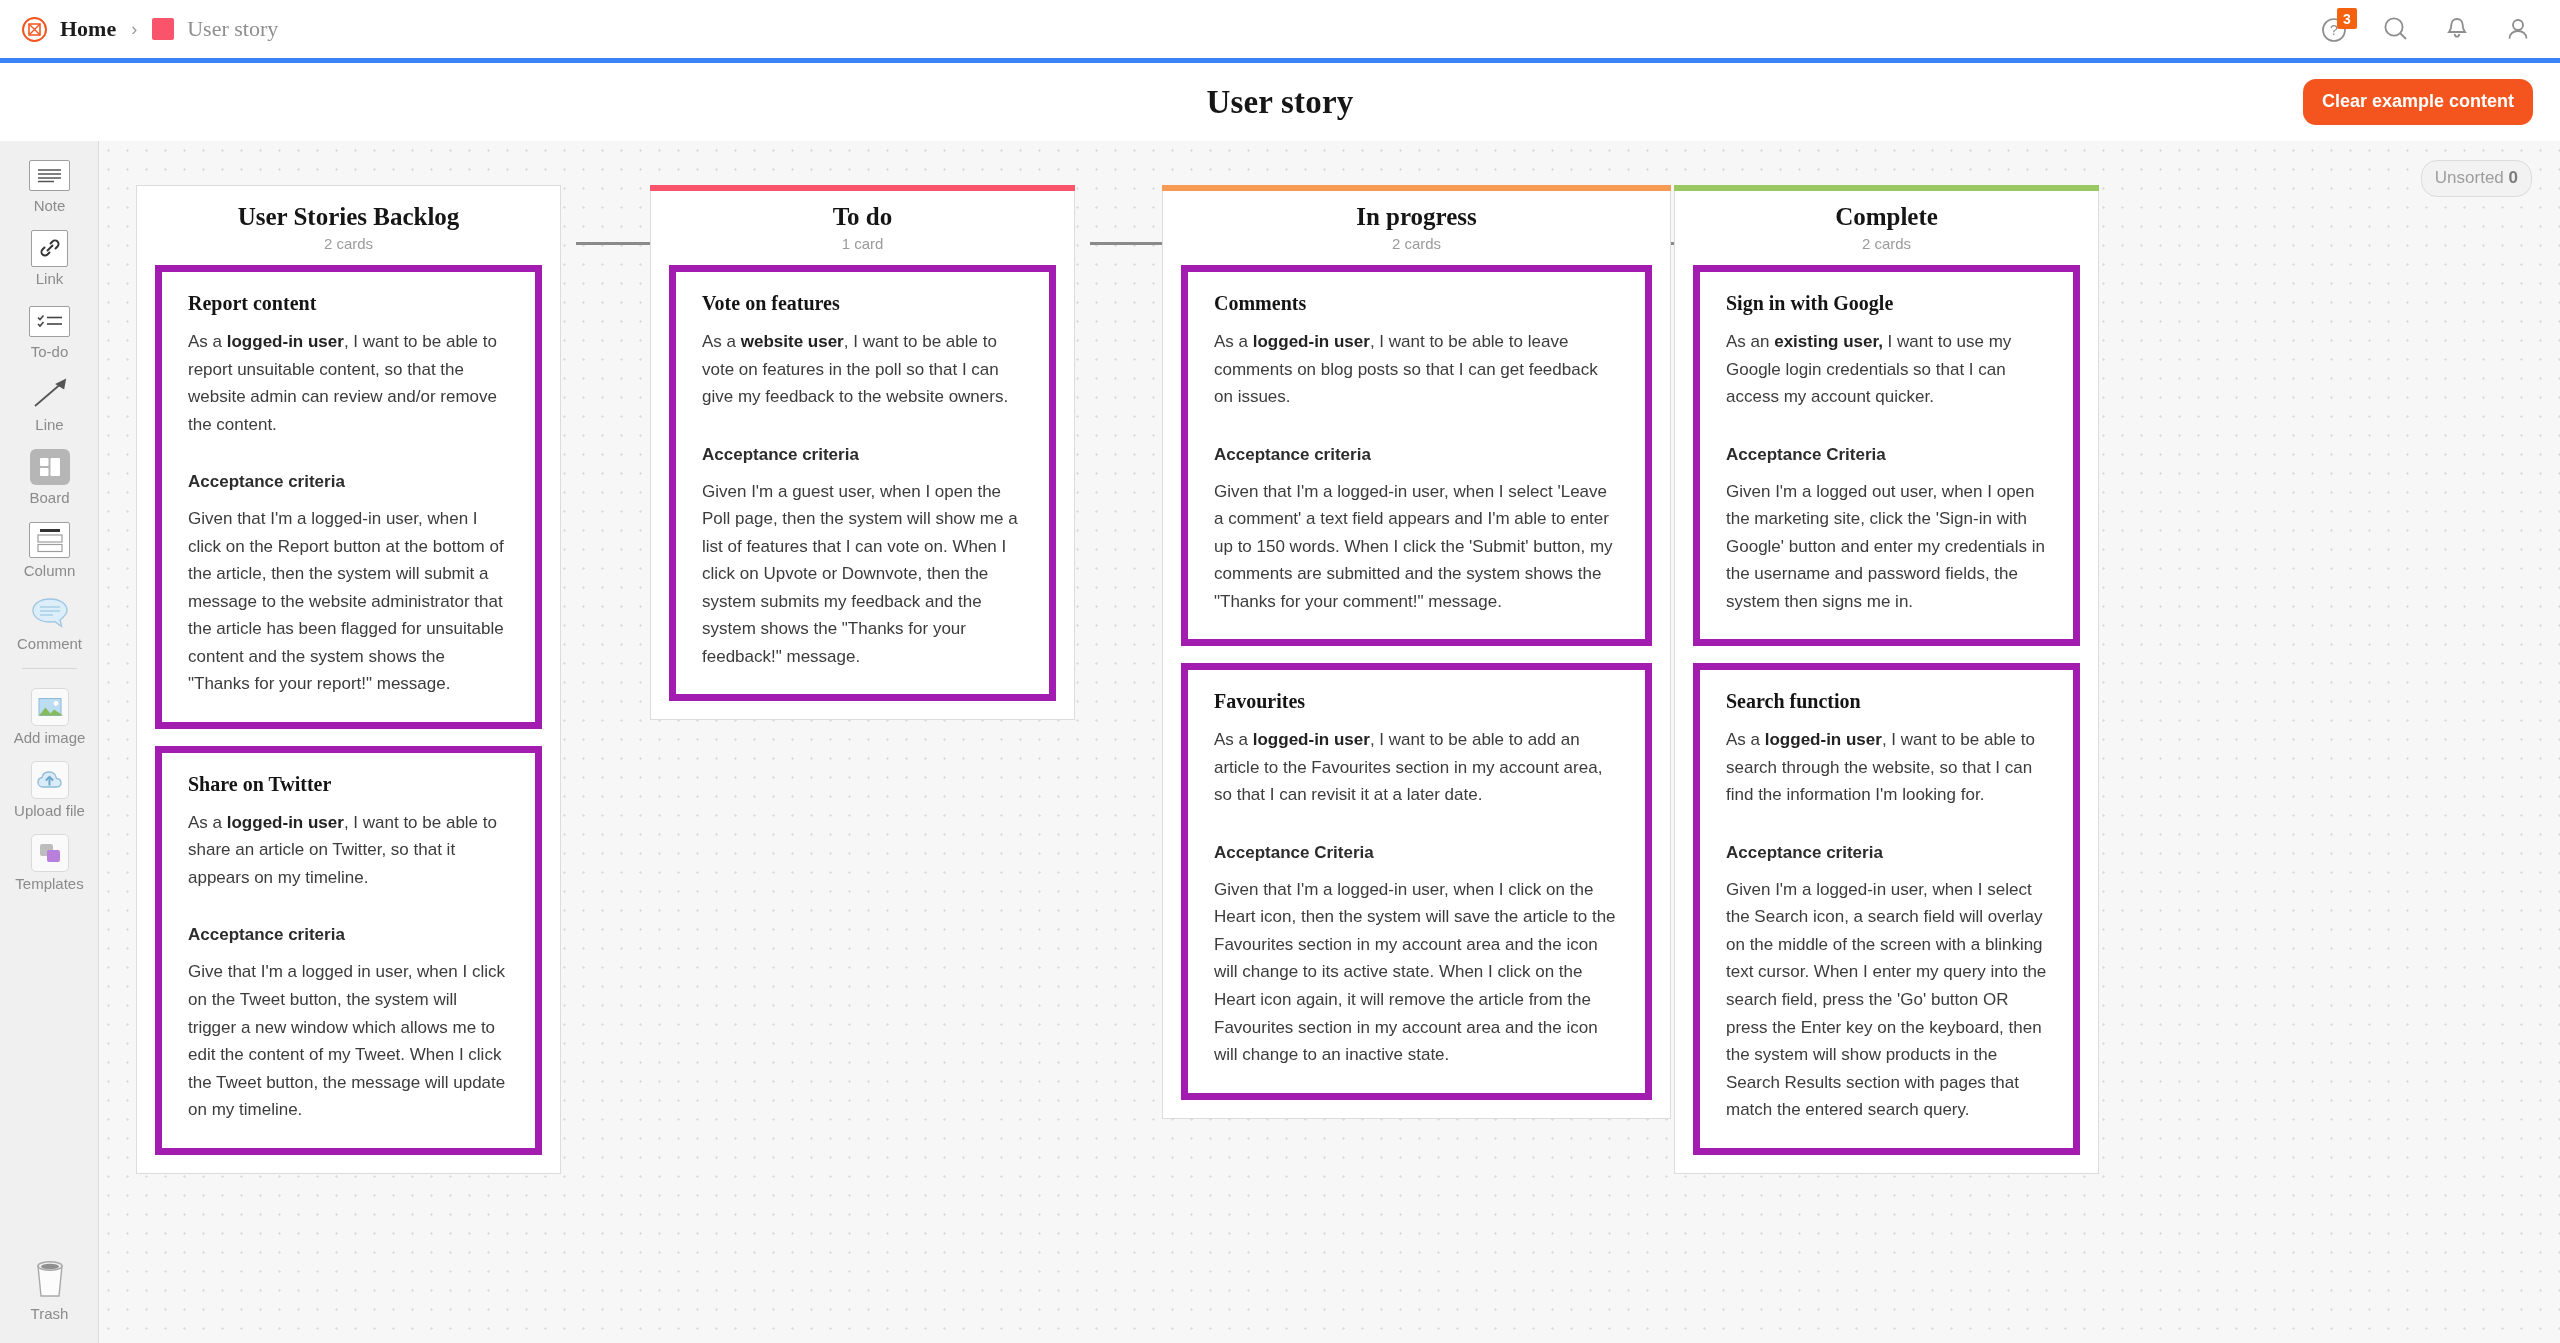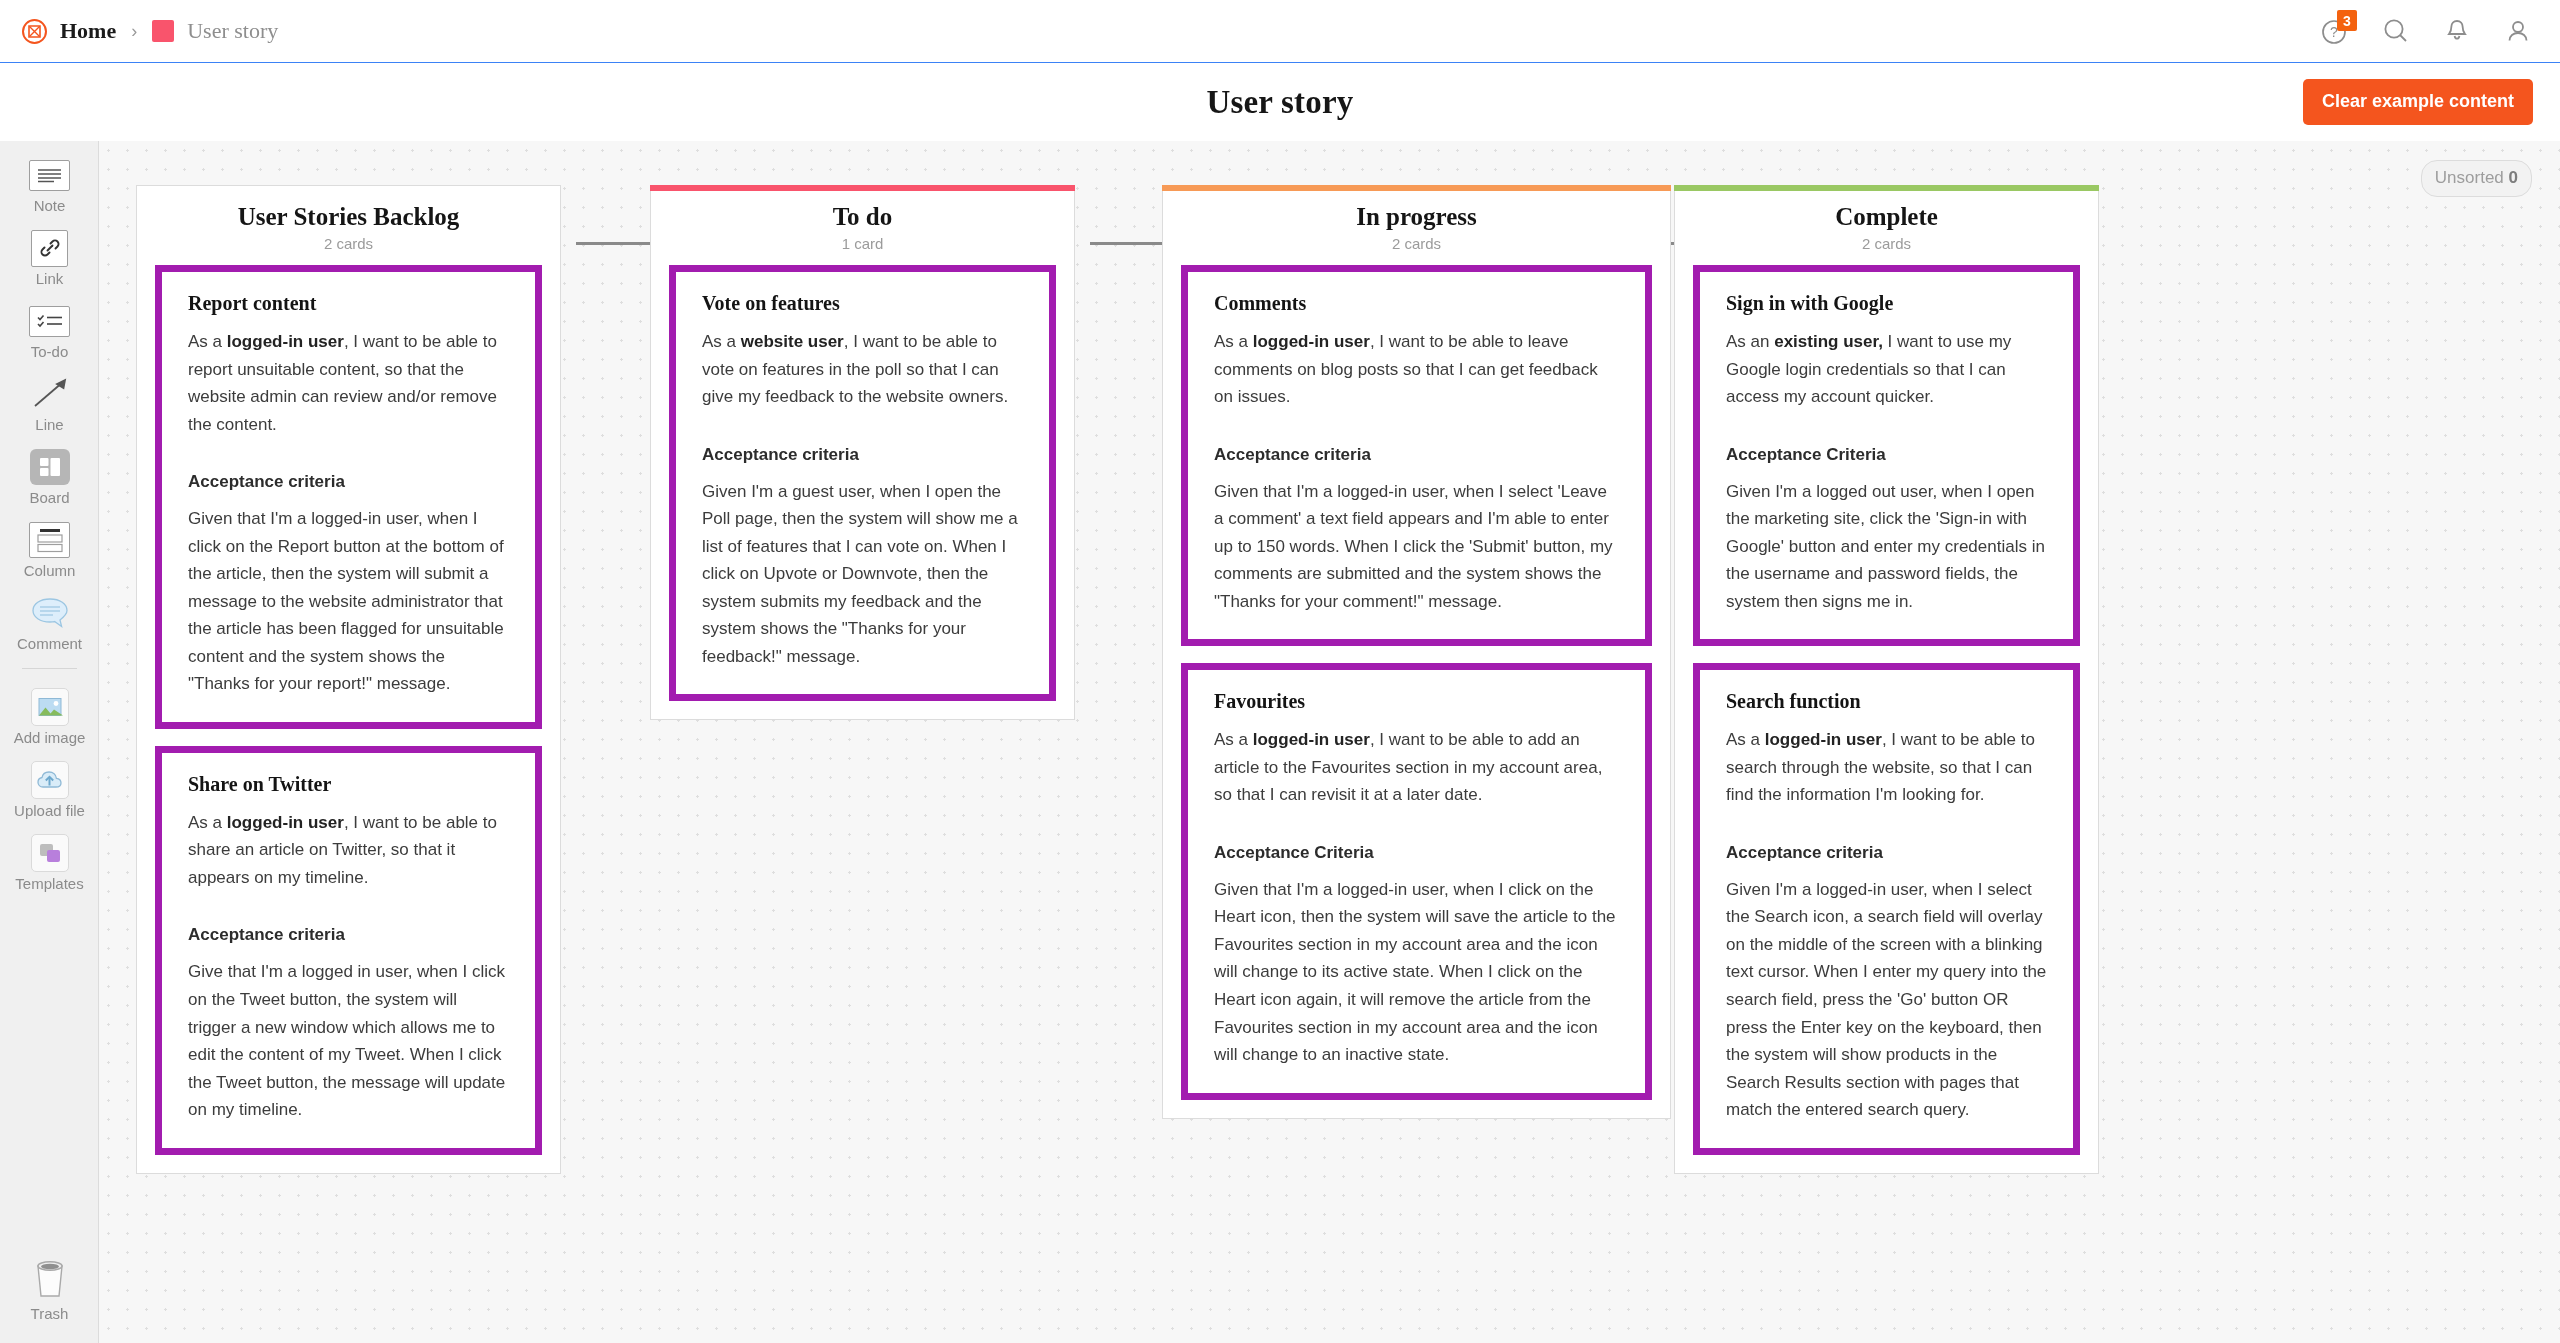--- a/index.html
+++ b/index.html
@@ -7,21 +7,21 @@
   body {
     width:2560px; height:1343px;
     font-family:"Liberation Sans", sans-serif;
     background:#ffffff; overflow:hidden;
     position:relative;
   }
 
   
   .topbar {
     position:absolute; left:0; top:0; width:2560px; height:63px;
-    background:#fff; border-bottom:1px solid #3b82f6;
+    background:#fff; border-bottom:5px solid #3b82f6;
     display:flex; align-items:center; z-index:40;
   }
   .breadcrumb { display:flex; align-items:center; padding-left:22px; gap:13px; }
   .bc-logo {
     width:25px; height:25px; border-radius:50%;
     border:2.2px solid #f4551e; display:flex; align-items:center; justify-content:center;
   }
   .bc-logo svg { display:block; }
   .bc-home { font-family:"Liberation Serif", serif; font-size:22px; font-weight:bold; color:#1b1b1b; }
   .bc-sep { color:#9a9a9a; font-size:18px; line-height:1; padding:0 2px; }
@@ -44,21 +44,21 @@
     background:#fff; z-index:35;
   }
   .page-title {
     position:absolute; left:0; right:0; top:50%; transform:translateY(-50%);
     text-align:center; font-family:"Liberation Serif", serif;
     font-size:33px; font-weight:bold; color:#161616;
     letter-spacing:.2px;
   }
   .clear-btn {
     position:absolute; right:27px; top:50%; transform:translateY(-50%);
-    background:#f4551e; color:#fff; border:none; border-radius:5px;
+    background:#f4551e; color:#fff; border:none; border-radius:13px;
     font-size:18px; font-weight:bold; padding:12px 19px 13px;
     font-family:"Liberation Sans", sans-serif; cursor:pointer;
   }
 
   
   .rail {
     position:absolute; left:0; top:141px; width:99px; height:1202px;
     background:#f0f0f0; border-right:1px solid #dcdcdc;
     z-index:30;
   }

